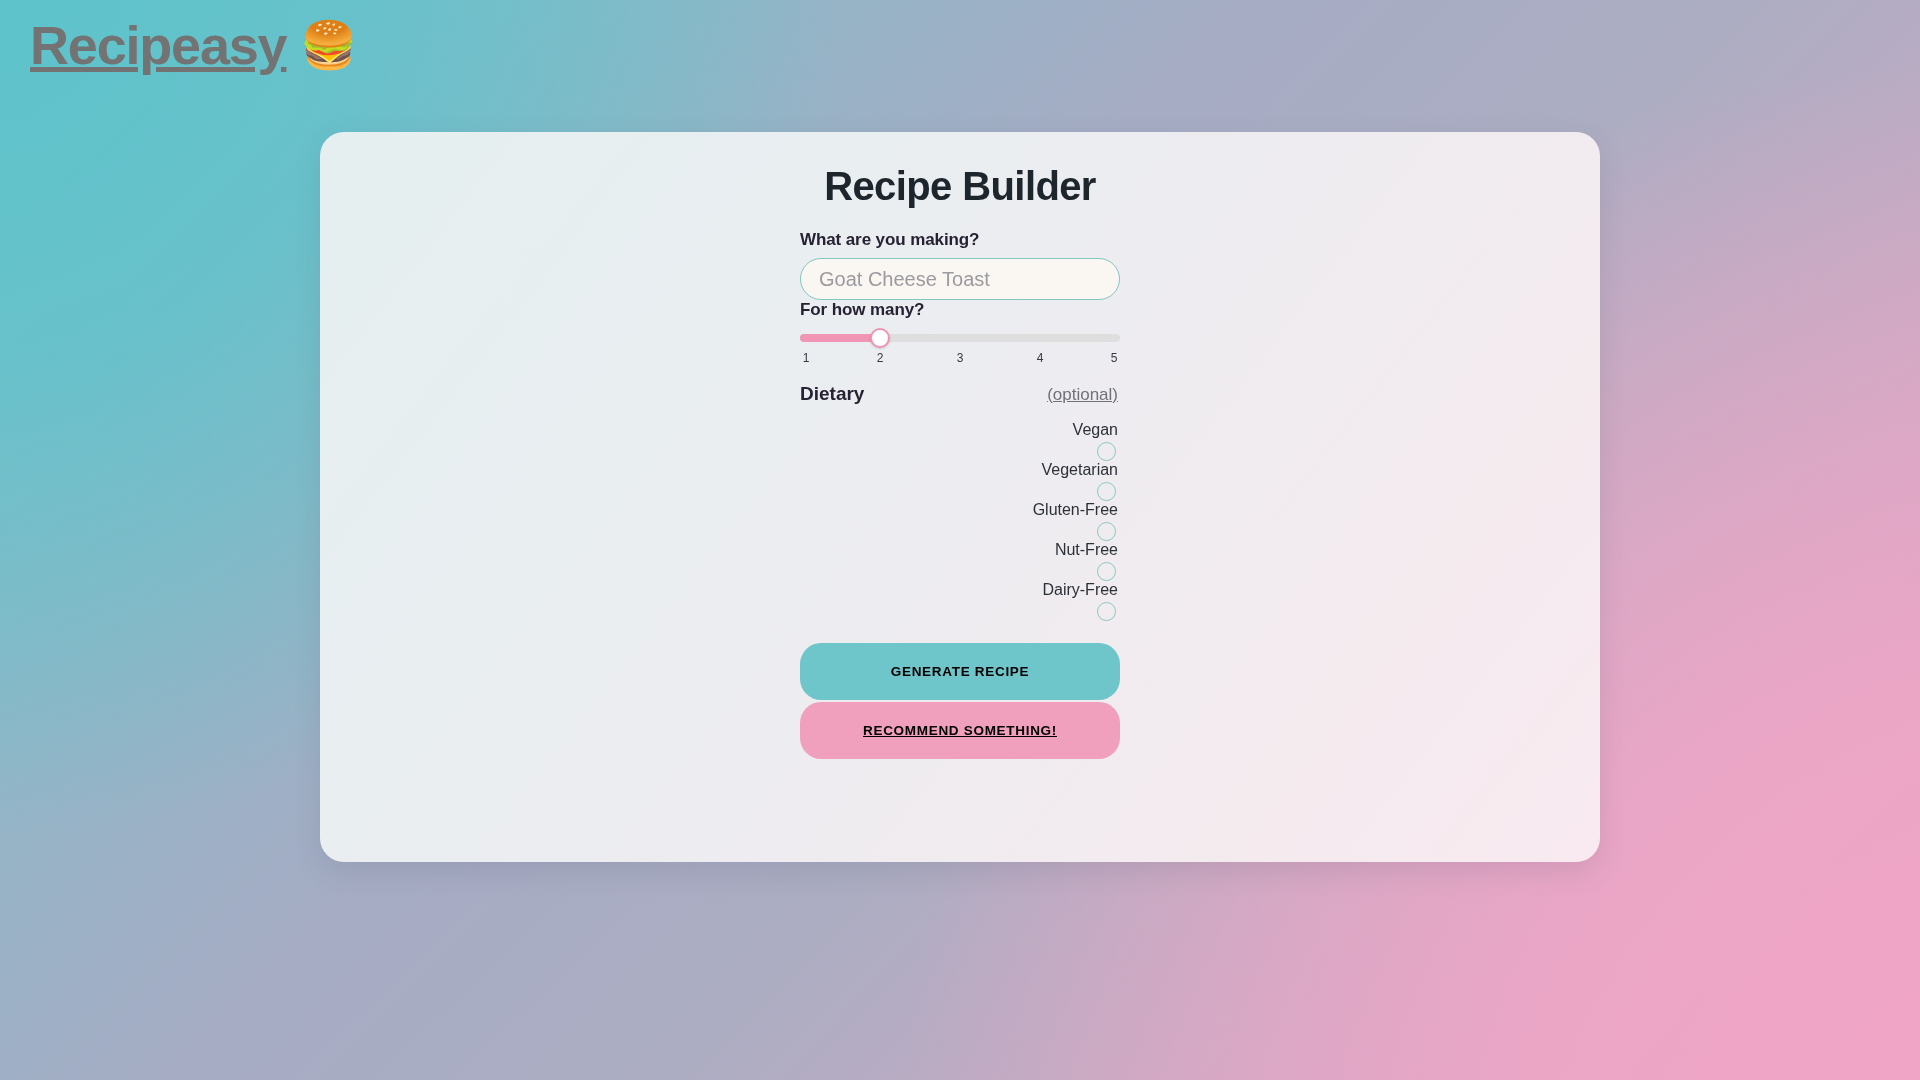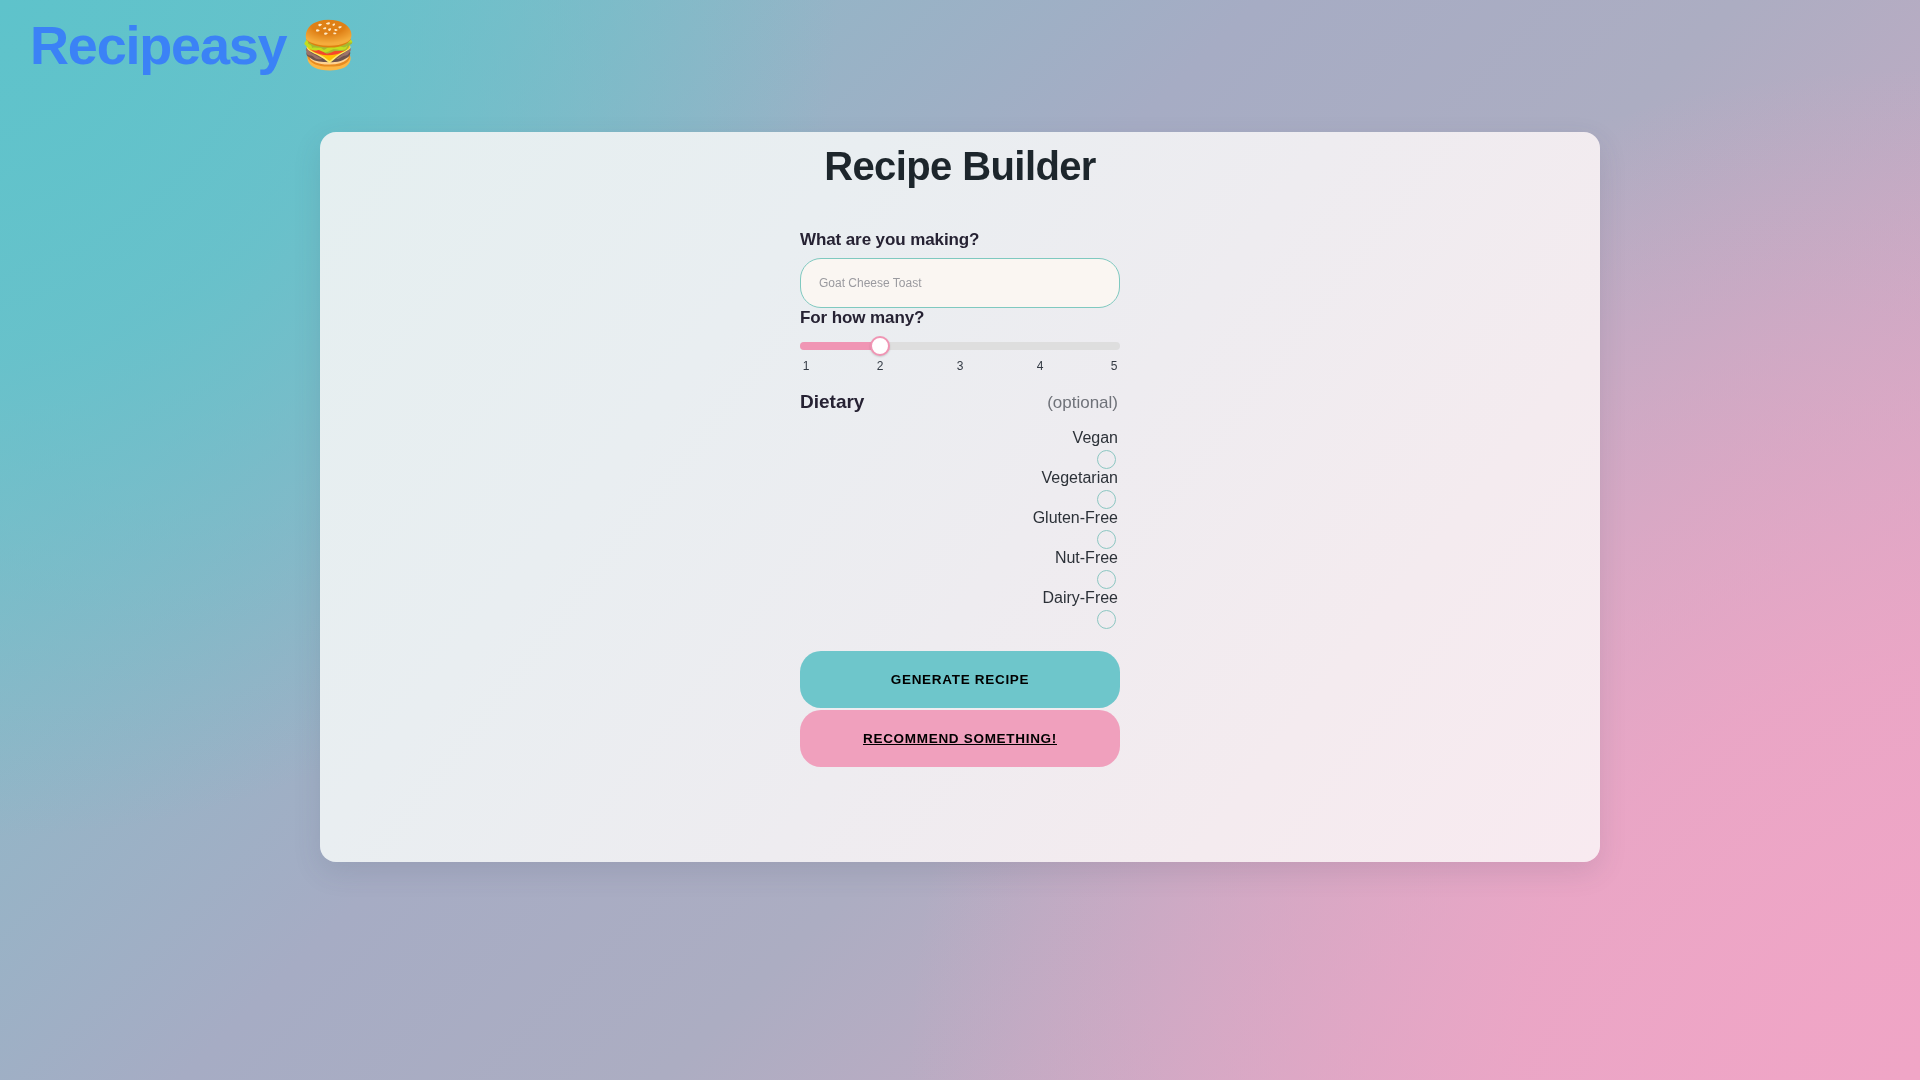--- a/index.html
+++ b/index.html
@@ -24,44 +24,46 @@
     position: absolute;
     top: 18px;
     left: 30px;
     display: flex;
     align-items: center;
     gap: 14px;
   }
   #app-title {
     font-size: 54px;
     font-weight: bold;
-    color: #3b82f6;
+    color: #737373;
     letter-spacing: -1.2px;
     line-height: 1;
+    text-decoration: underline;
   }
   #app-emoji {
     font-size: 46px;
     line-height: 1;
   }
 
   
   #card {
     position: absolute;
     left: 320px;
     top: 132px;
     width: 1280px;
     height: 730px;
-    border-radius: 16px;
+    border-radius: 24px;
     background: linear-gradient(128deg,
         #e5eff0 0%,
         #e9eef1 30%,
         #eeecf0 55%,
         #f4ebef 78%,
         #f8eaf0 100%);
     box-shadow: 0 10px 28px rgba(60, 70, 90, 0.13);
+    padding-top: 20px;
   }
 
   #card-title {
     text-align: center;
     font-size: 40px;
     font-weight: bold;
     color: #1d262c;
     letter-spacing: -0.6px;
     margin-top: 12px;
   }
@@ -77,27 +79,27 @@
   .field-label {
     font-size: 17px;
     font-weight: bold;
     color: #262233;
     margin-bottom: 8px;
     letter-spacing: -0.1px;
   }
 
   #dish-input {
     width: 320px;
-    height: 50px;
+    height: 42px;
     border-radius: 21px;
     border: 1.4px solid #7fc9c0;
     background: #faf6f2;
     padding: 0 18px;
     font-family: "Liberation Sans", sans-serif;
-    font-size: 12px;
+    font-size: 20px;
     color: #3a3a3a;
     outline: none;
   }
   #dish-input::placeholder { color: #9a9a9f; }
 
   #servings-label { }
 
   
   #slider-wrap {
     position: relative;
@@ -156,20 +158,21 @@
     margin-top: 16px;
   }
   #dietary-title {
     font-size: 19px;
     font-weight: bold;
     color: #262233;
   }
   #dietary-optional {
     font-size: 17px;
     color: #6f7279;
+    text-decoration: underline;
   }
 
   #dietary-list { margin-top: 16px; }
 
   .dietary-row {
     display: flex;
     align-items: flex-end;
     justify-content: space-between;
     width: 318px;
     height: 40px;

